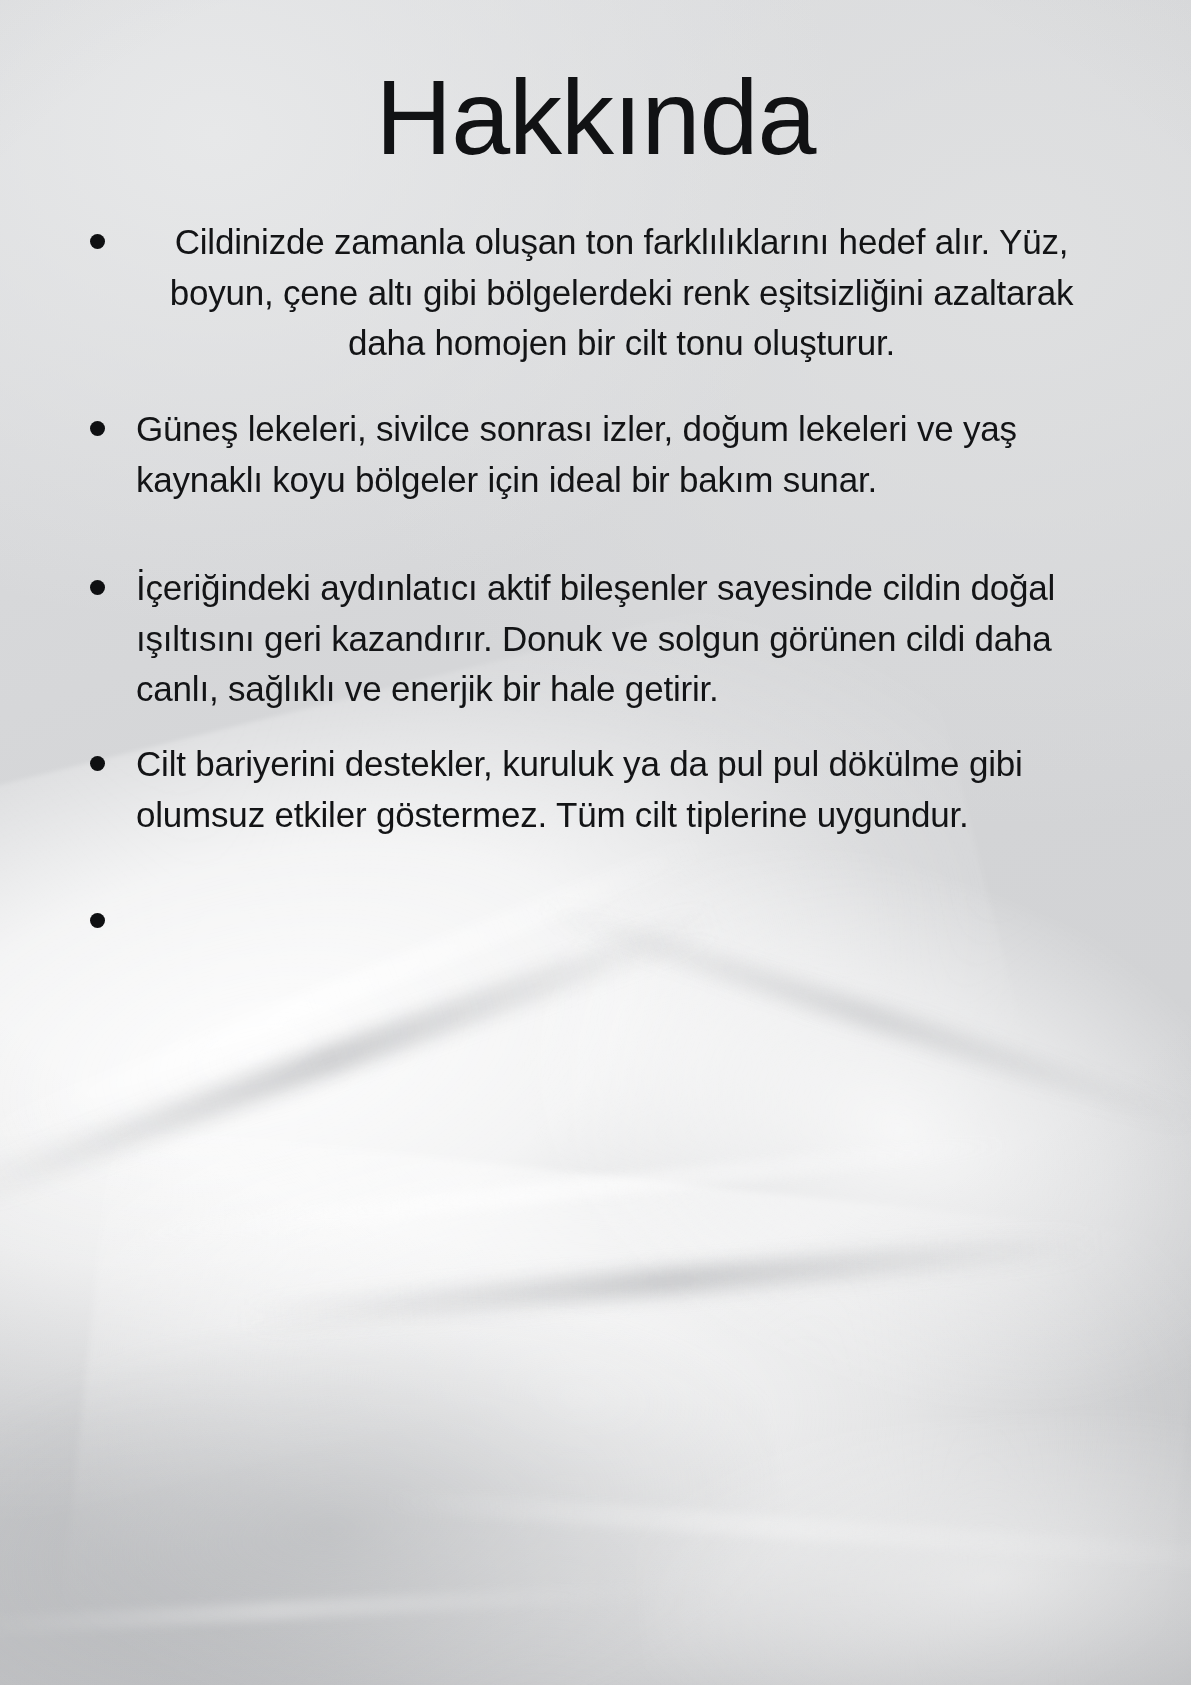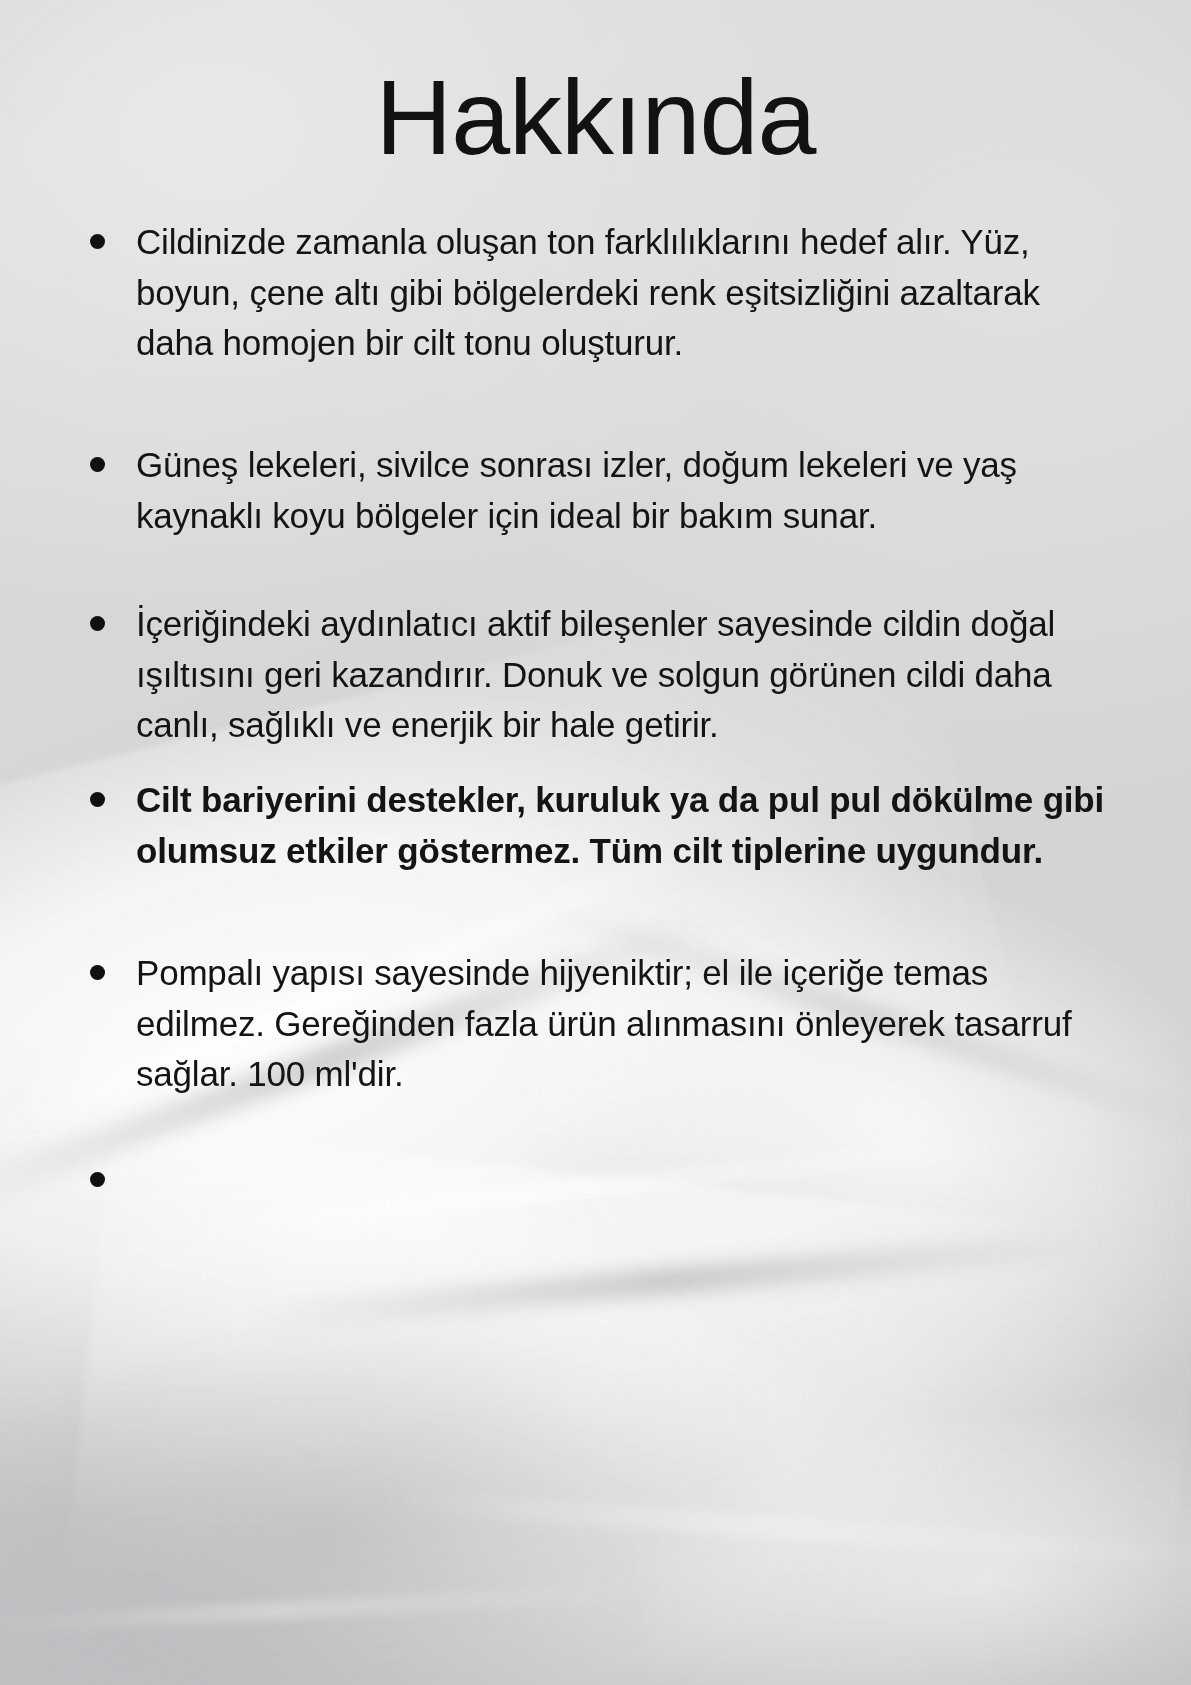--- a/index.html
+++ b/index.html
@@ -125,24 +125,24 @@
   }
   ul.bullets li .dot {
     position: absolute;
     left: 6px;
     top: 17px;
     width: 15px;
     height: 15px;
     border-radius: 50%;
     background: #0f1012;
   }
-  ul.bullets li:nth-child(1) { margin-bottom: 72px; }
+  ul.bullets li:nth-child(1) { margin-bottom: 36px; text-align: center; }
   ul.bullets li:nth-child(2) { margin-bottom: 58px; }
   ul.bullets li:nth-child(3) { margin-bottom: 25px; }
-  ul.bullets li:nth-child(4) { margin-bottom: 72px; font-weight: bold; }
+  ul.bullets li:nth-child(4) { margin-bottom: 56px; }
   ul.bullets li:nth-child(5) { margin-bottom: 56px; }
 </style>
 </head>
 <body>
 
 <div class="page">
 
   <div class="tex t1"></div>
   <div class="tex t2"></div>
   <div class="tex t3"></div>
@@ -173,21 +173,17 @@
       <li>
         <span class="dot"></span>
         <span>İçeriğindeki aydınlatıcı aktif bileşenler sayesinde cildin doğal ışıltısını geri kazandırır. Donuk ve solgun görünen cildi daha canlı, sağlıklı ve enerjik bir hale getirir.</span>
       </li>
       <li>
         <span class="dot"></span>
         <span>Cilt bariyerini destekler, kuruluk ya da pul pul dökülme gibi olumsuz etkiler göstermez. Tüm cilt tiplerine uygundur.</span>
       </li>
       <li>
         <span class="dot"></span>
-        <span>Pompalı yapısı sayesinde hijyeniktir; el ile içeriğe temas edilmez. Gereğinden fazla ürün alınmasını önleyerek tasarruf sağlar. 100 ml'dir.</span>
-      </li>
-      <li>
-        <span class="dot"></span>
       </li>
     </ul>
 
   </div>
 </div>
 
 </body></html>

